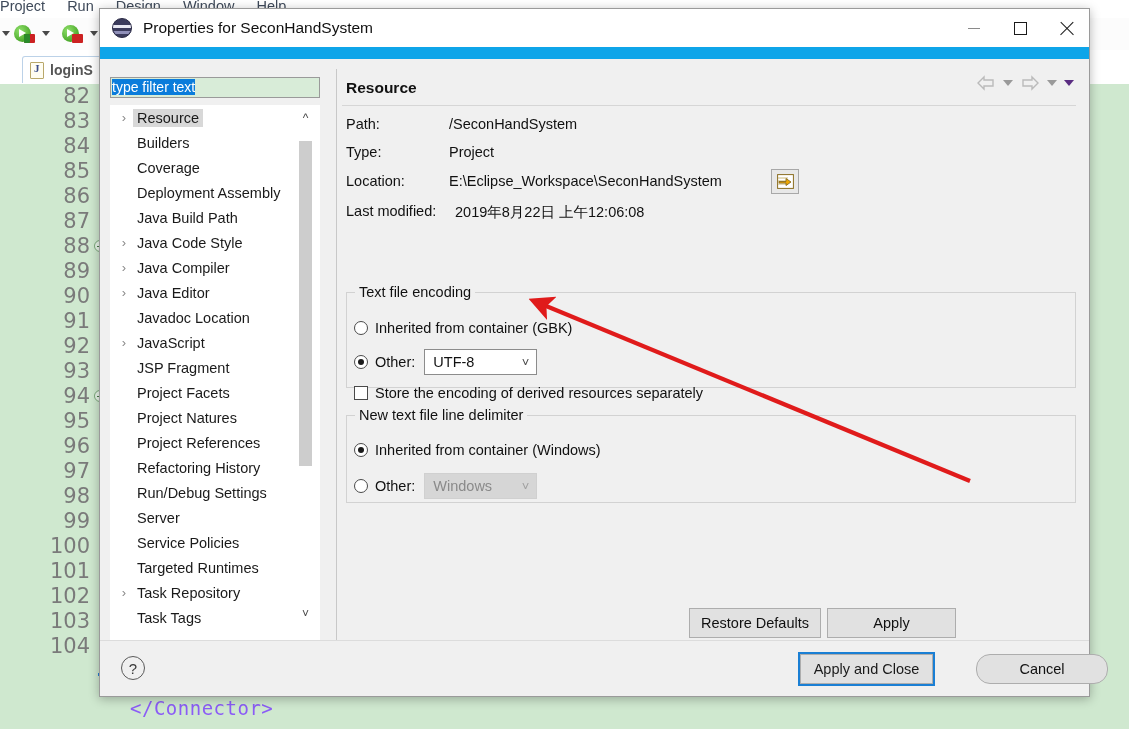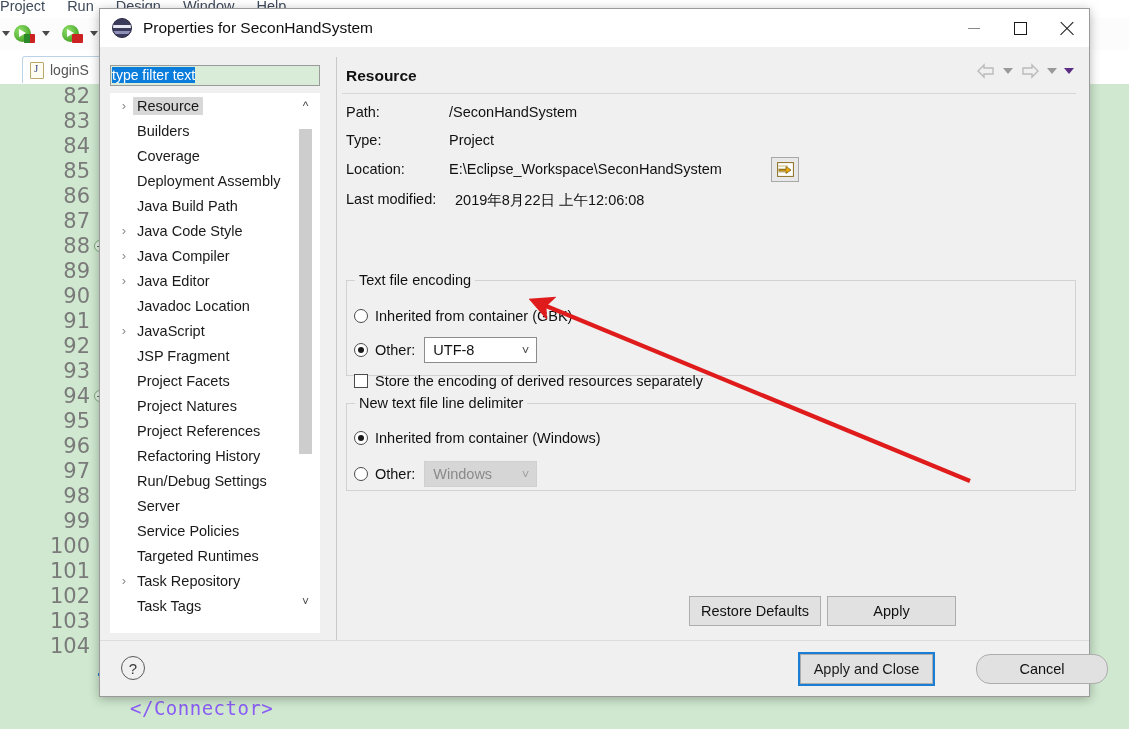--- a/index.html
+++ b/index.html
@@ -56,21 +56,21 @@
 
   
   #edtab {
     position: absolute; left: 22px; top: 56px;
     height: 27px; min-width: 84px;
     background: #ffffff;
     border: 1px solid #bcd2e8; border-bottom: none;
     border-radius: 3px 3px 0 0;
     display: flex; align-items: center;
     padding: 0 6px 0 7px;
-    font-size: 14px; color: #555;
+    font-size: 14px; color: #555; font-weight: bold;
   }
   #edtab .fico {
     width: 14px; height: 17px; margin-right: 6px;
     background: #fffdf2; border: 1px solid #b9a86a; border-radius: 1px;
     position: relative; flex: none;
   }
   #edtab .fico::after {
     content: "J"; position: absolute; left: 3px; top: -1px;
     font-size: 11px; color: #3a4c8a; font-family: "Liberation Serif", serif;
   }
@@ -188,21 +188,21 @@
     width: 15px; height: 15px; position: relative;
   }
   #btn-close .g::before, #btn-close .g::after {
     content: ""; position: absolute; left: -1px; top: 7px;
     width: 18px; height: 1.3px; background: #1a1a1a;
   }
   #btn-close .g::before { transform: rotate(45deg); }
   #btn-close .g::after  { transform: rotate(-45deg); }
 
   #dlg-body {
-    position: absolute; left: 0; top: 38px;
+    position: absolute; left: 0; top: 50px;
     width: 989px; height: 593px;
     background: #f0f0f0;
   }
 
   
   #filterbox {
     position: absolute; left: 10px; top: 18px;
     width: 210px; height: 21px;
     background: #d8ecd8; border: 1px solid #9a9a9a;
     font-size: 14px; line-height: 19px; padding-left: 1px;

